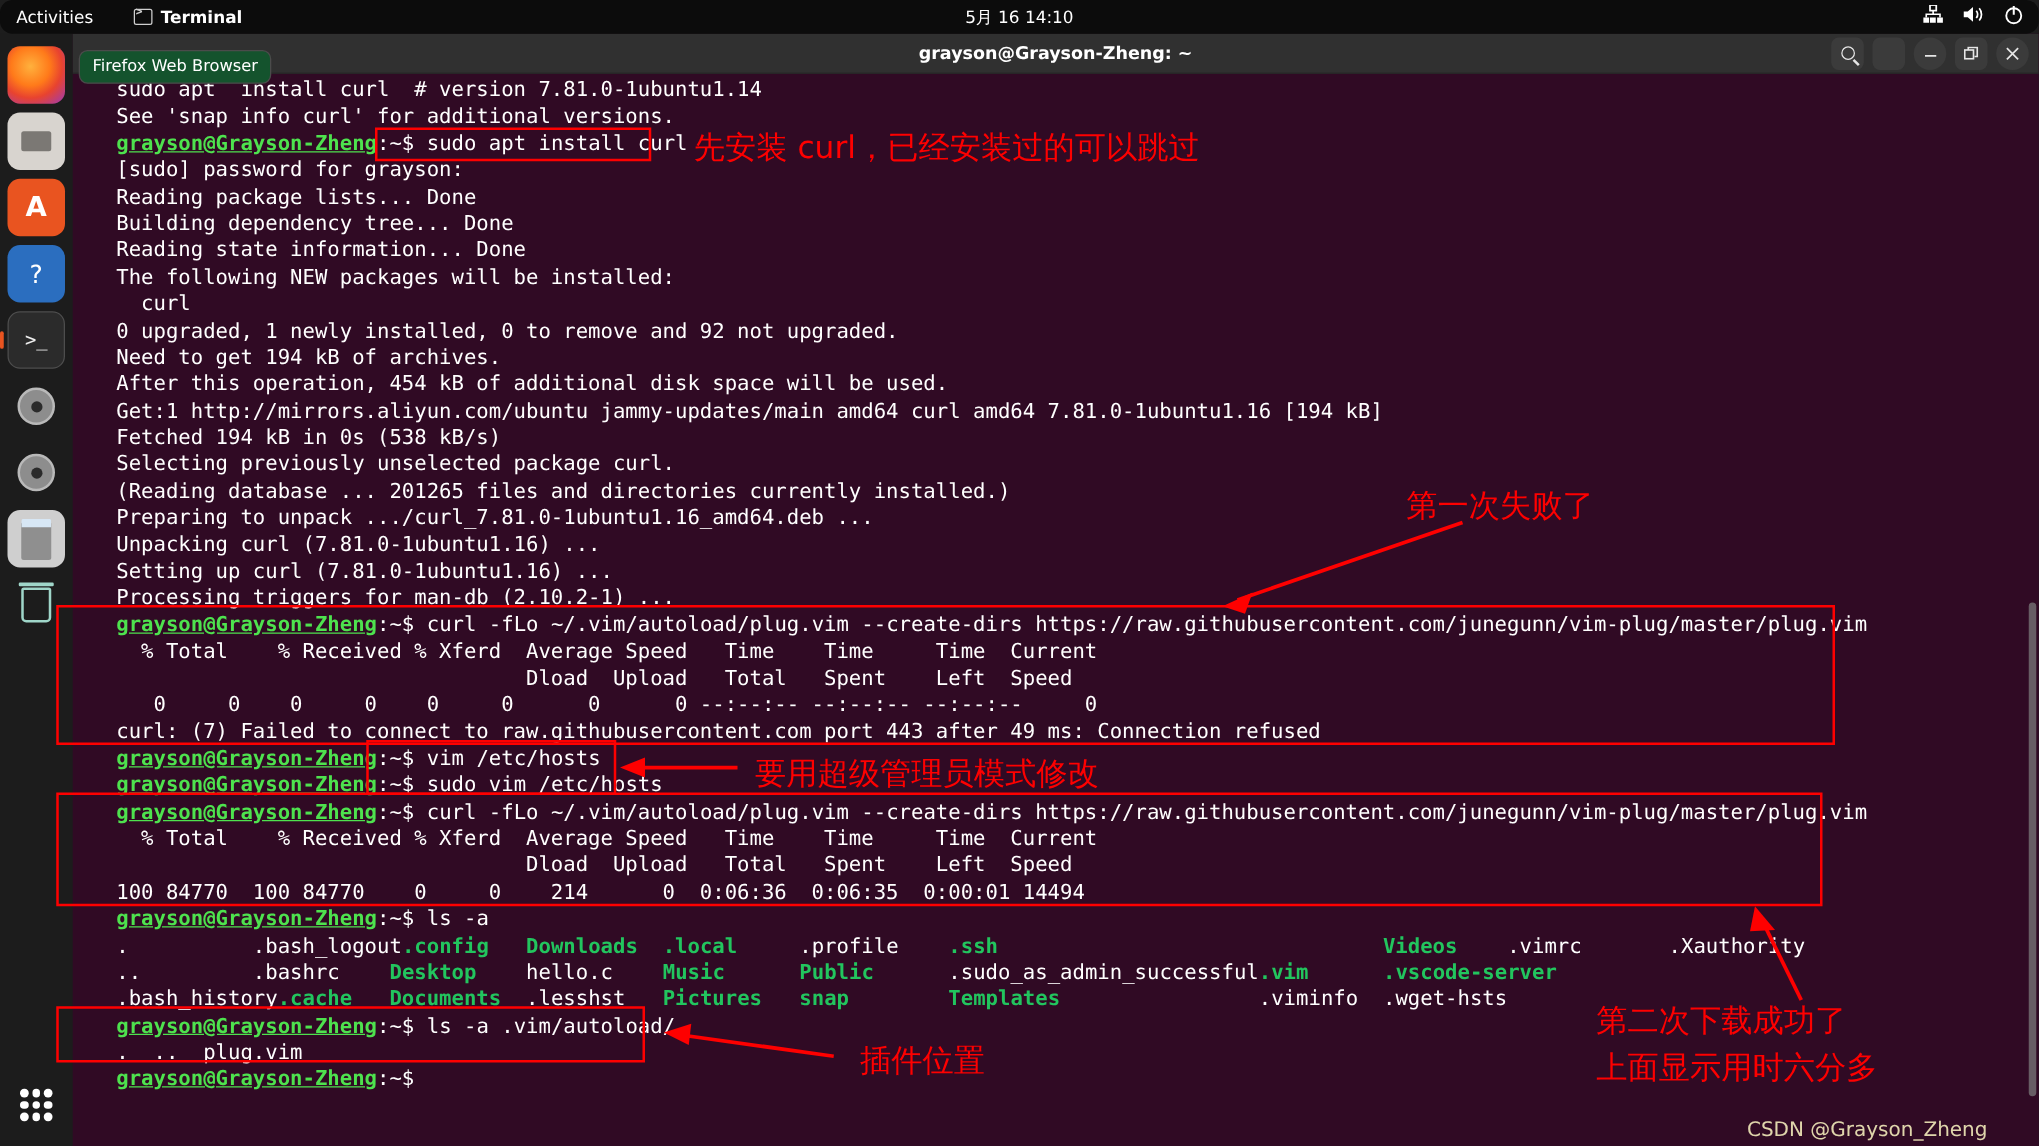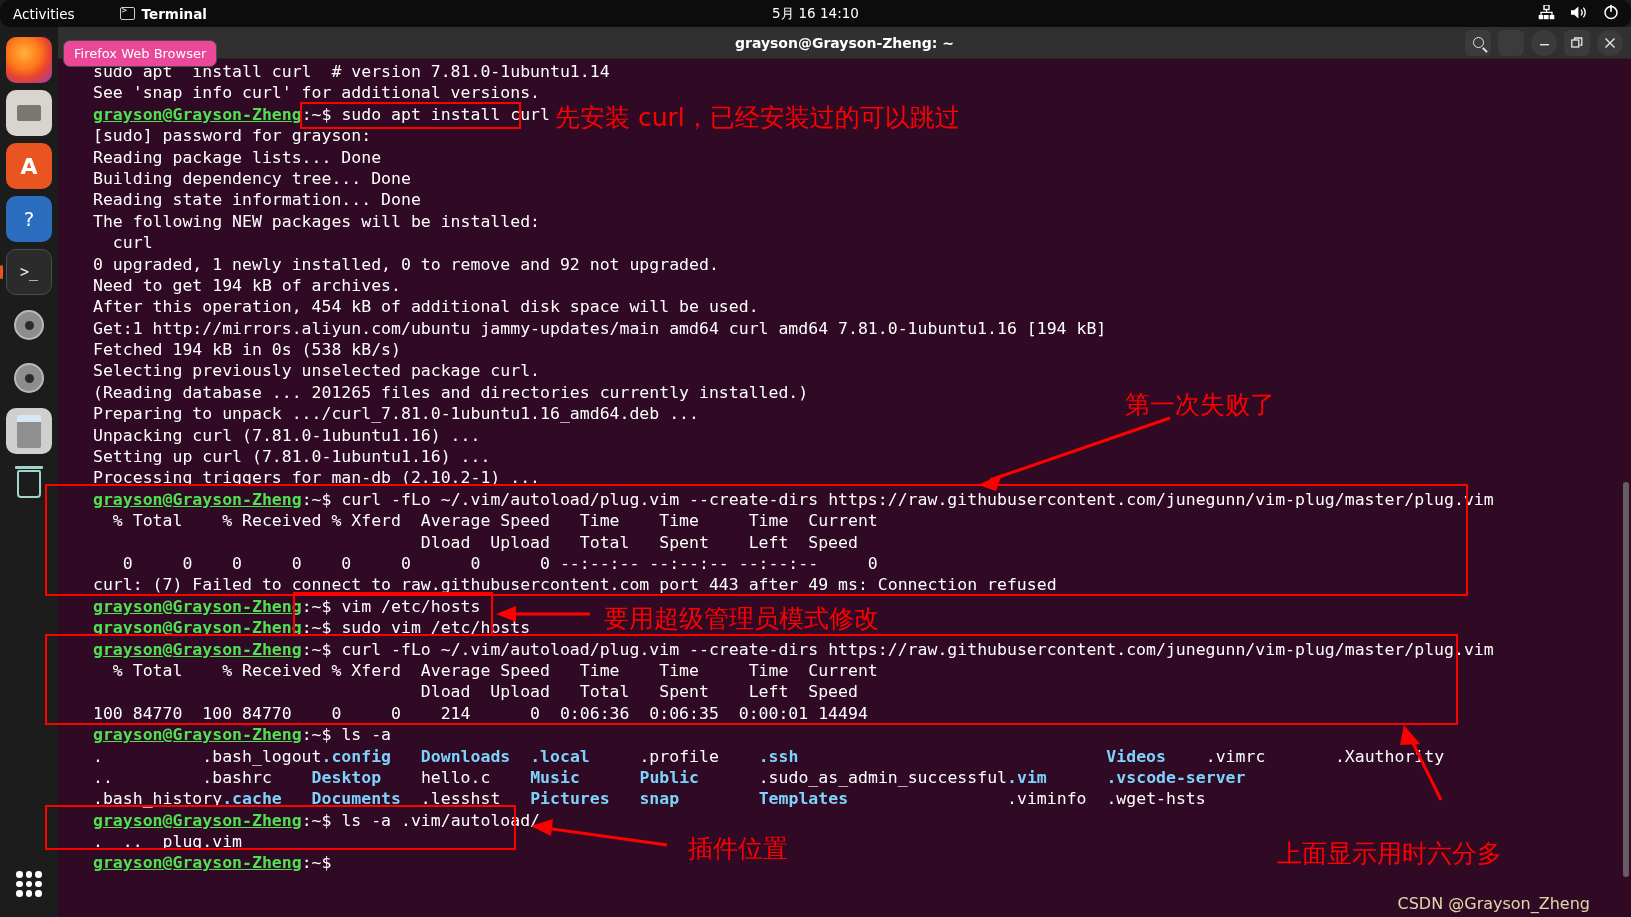--- a/index.html
+++ b/index.html
@@ -17,21 +17,21 @@
     width: 1631px; height: 27px;
     background: #0c0c0c;
     color: #ffffff;
     display: flex; align-items: center;
     font-size: 13.5px;
     z-index: 40;
     border-radius: 10px;
   }
   #topbar .activities { margin-left: 13px; }
   #topbar .appname {
-    margin-left: 45px;
+    margin-left: 32px;
     display: flex; align-items: center; gap: 7px;
     font-weight: bold;
   }
   #topbar .clock {
     position: absolute; left: 0; right: 0;
     text-align: center; pointer-events: none;
   }
   #topbar .sysicons {
     position: absolute; right: 12px;
     display: flex; align-items: center; gap: 15px;
@@ -114,21 +114,21 @@
     display: grid; grid-template-columns: repeat(3, 1fr);
     grid-template-rows: repeat(3, 1fr);
     gap: 3px; padding: 10px;
   }
   #showapps i { background: #ffffff; border-radius: 50%; display: block; }
 
   
   #fftooltip {
     position: absolute;
     left: 63px; top: 40px;
-    background: #ec4899;
+    background: #14532d;
     color: #ffffff;
     border: 1px solid #4b4b4b;
     border-radius: 7px;
     padding: 5px 10px;
     font-size: 13px;
     z-index: 60;
     white-space: nowrap;
   }
 
   
@@ -180,21 +180,21 @@
     font-family: "DejaVu Sans Mono", monospace;
     font-size: 16.5px;
     line-height: 21.4px;
     color: #ffffff;
     white-space: pre;
     letter-spacing: 0px;
     margin-left: 12px;
   }
   .line { height: 21.4px; }
   .green { color: #4ee24e; font-weight: bold; text-decoration: underline; }
-  .blue  { color: #7dd3fc; font-weight: bold; }
+  .blue  { color: #22c55e; font-weight: bold; }
   .white { color: #ffffff; }
 
   
   #scrollbar {
     position: absolute; right: 2px; top: 455px;
     width: 6px; height: 395px;
     background: #7a7a7a; border-radius: 3px;
     opacity: .75;
   }
 
@@ -341,18 +341,19 @@
     <polygon points="531,826 553,819 551,836" fill="#fe0000"></polygon>
 
     <line x1="1441" y1="800" x2="1410" y2="737" stroke="#fe0000" stroke-width="3"></line>
     <polygon points="1404,725 1420,744 1400,745" fill="#fe0000"></polygon>
   </svg>
 
   <div class="anno big" style="left:555px; top:101px;">先安装 curl，已经安装过的可以跳过</div>
   <div class="anno big" style="left:1125px; top:388px;text-align:right;">第一次失败了</div>
   <div class="anno big" style="left:604px; top:602px;">要用超级管理员模式修改</div>
   <div class="anno big" style="left:688px; top:832px;">插件位置</div>
+  <div class="anno big" style="left:1277px; top:800px;">第二次下载成功了</div>
   <div class="anno big" style="left:1277px; top:837px;">上面显示用时六分多</div>
 
   <div id="watermark">CSDN @Grayson_Zheng</div>
 </div>
 
 <div id="fftooltip">Firefox Web Browser</div>
 
 </body></html>

